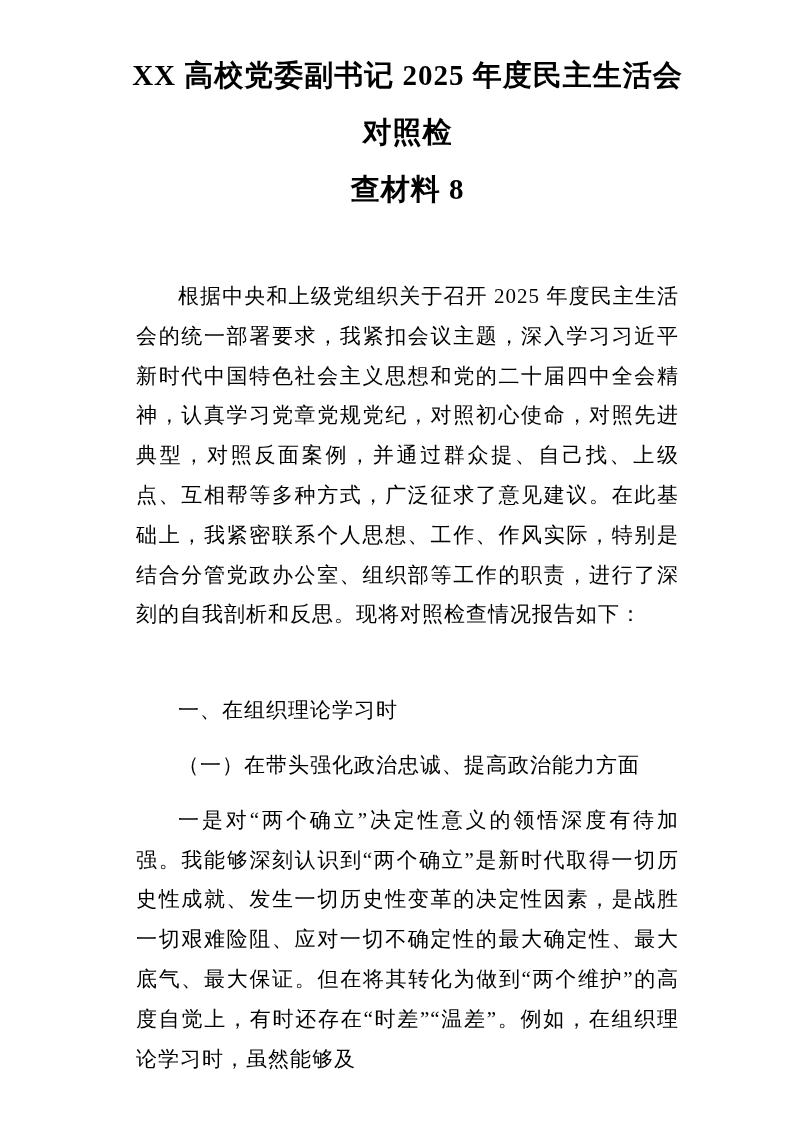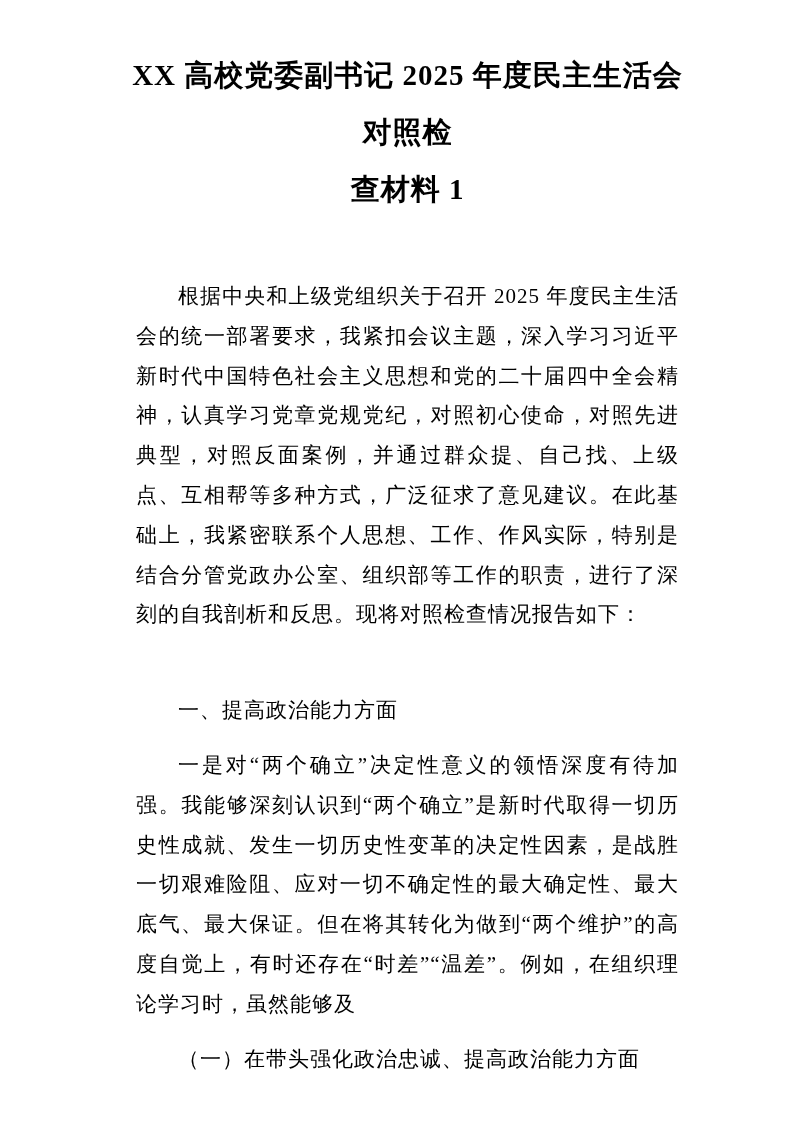--- a/index.html
+++ b/index.html
@@ -43,27 +43,27 @@
   }
 </style>
 </head>
 <body>
 
 <div class="page">
   <div class="content">
 
     <div class="doc-title">
       <div>XX 高校党委副书记 2025 年度民主生活会对照检</div>
-      <div>查材料 1</div>
+      <div>查材料 8</div>
     </div>
 
     <div class="doc-body">
       <p>根据中央和上级党组织关于召开 2025 年度民主生活会的统一部署要求，我紧扣会议主题，深入学习习近平新时代中国特色社会主义思想和党的二十届四中全会精神，认真学习党章党规党纪，对照初心使命，对照先进典型，对照反面案例，并通过群众提、自己找、上级点、互相帮等多种方式，广泛征求了意见建议。在此基础上，我紧密联系个人思想、工作、作风实际，特别是结合分管党政办公室、组织部等工作的职责，进行了深刻的自我剖析和反思。现将对照检查情况报告如下：</p>
 
-      <p class="section-heading">一、提高政治能力方面</p>
+      <p class="section-heading">一、在组织理论学习时</p>
+
+      <p>（一）在带头强化政治忠诚、提高政治能力方面</p>
 
       <p>一是对“两个确立”决定性意义的领悟深度有待加强。我能够深刻认识到“两个确立”是新时代取得一切历史性成就、发生一切历史性变革的决定性因素，是战胜一切艰难险阻、应对一切不确定性的最大确定性、最大底气、最大保证。但在将其转化为做到“两个维护”的高度自觉上，有时还存在“时差”“温差”。例如，在组织理论学习时，虽然能够及</p>
-
-      <p>（一）在带头强化政治忠诚、提高政治能力方面</p>
     </div>
 
   </div>
 </div>
 
 </body></html>

